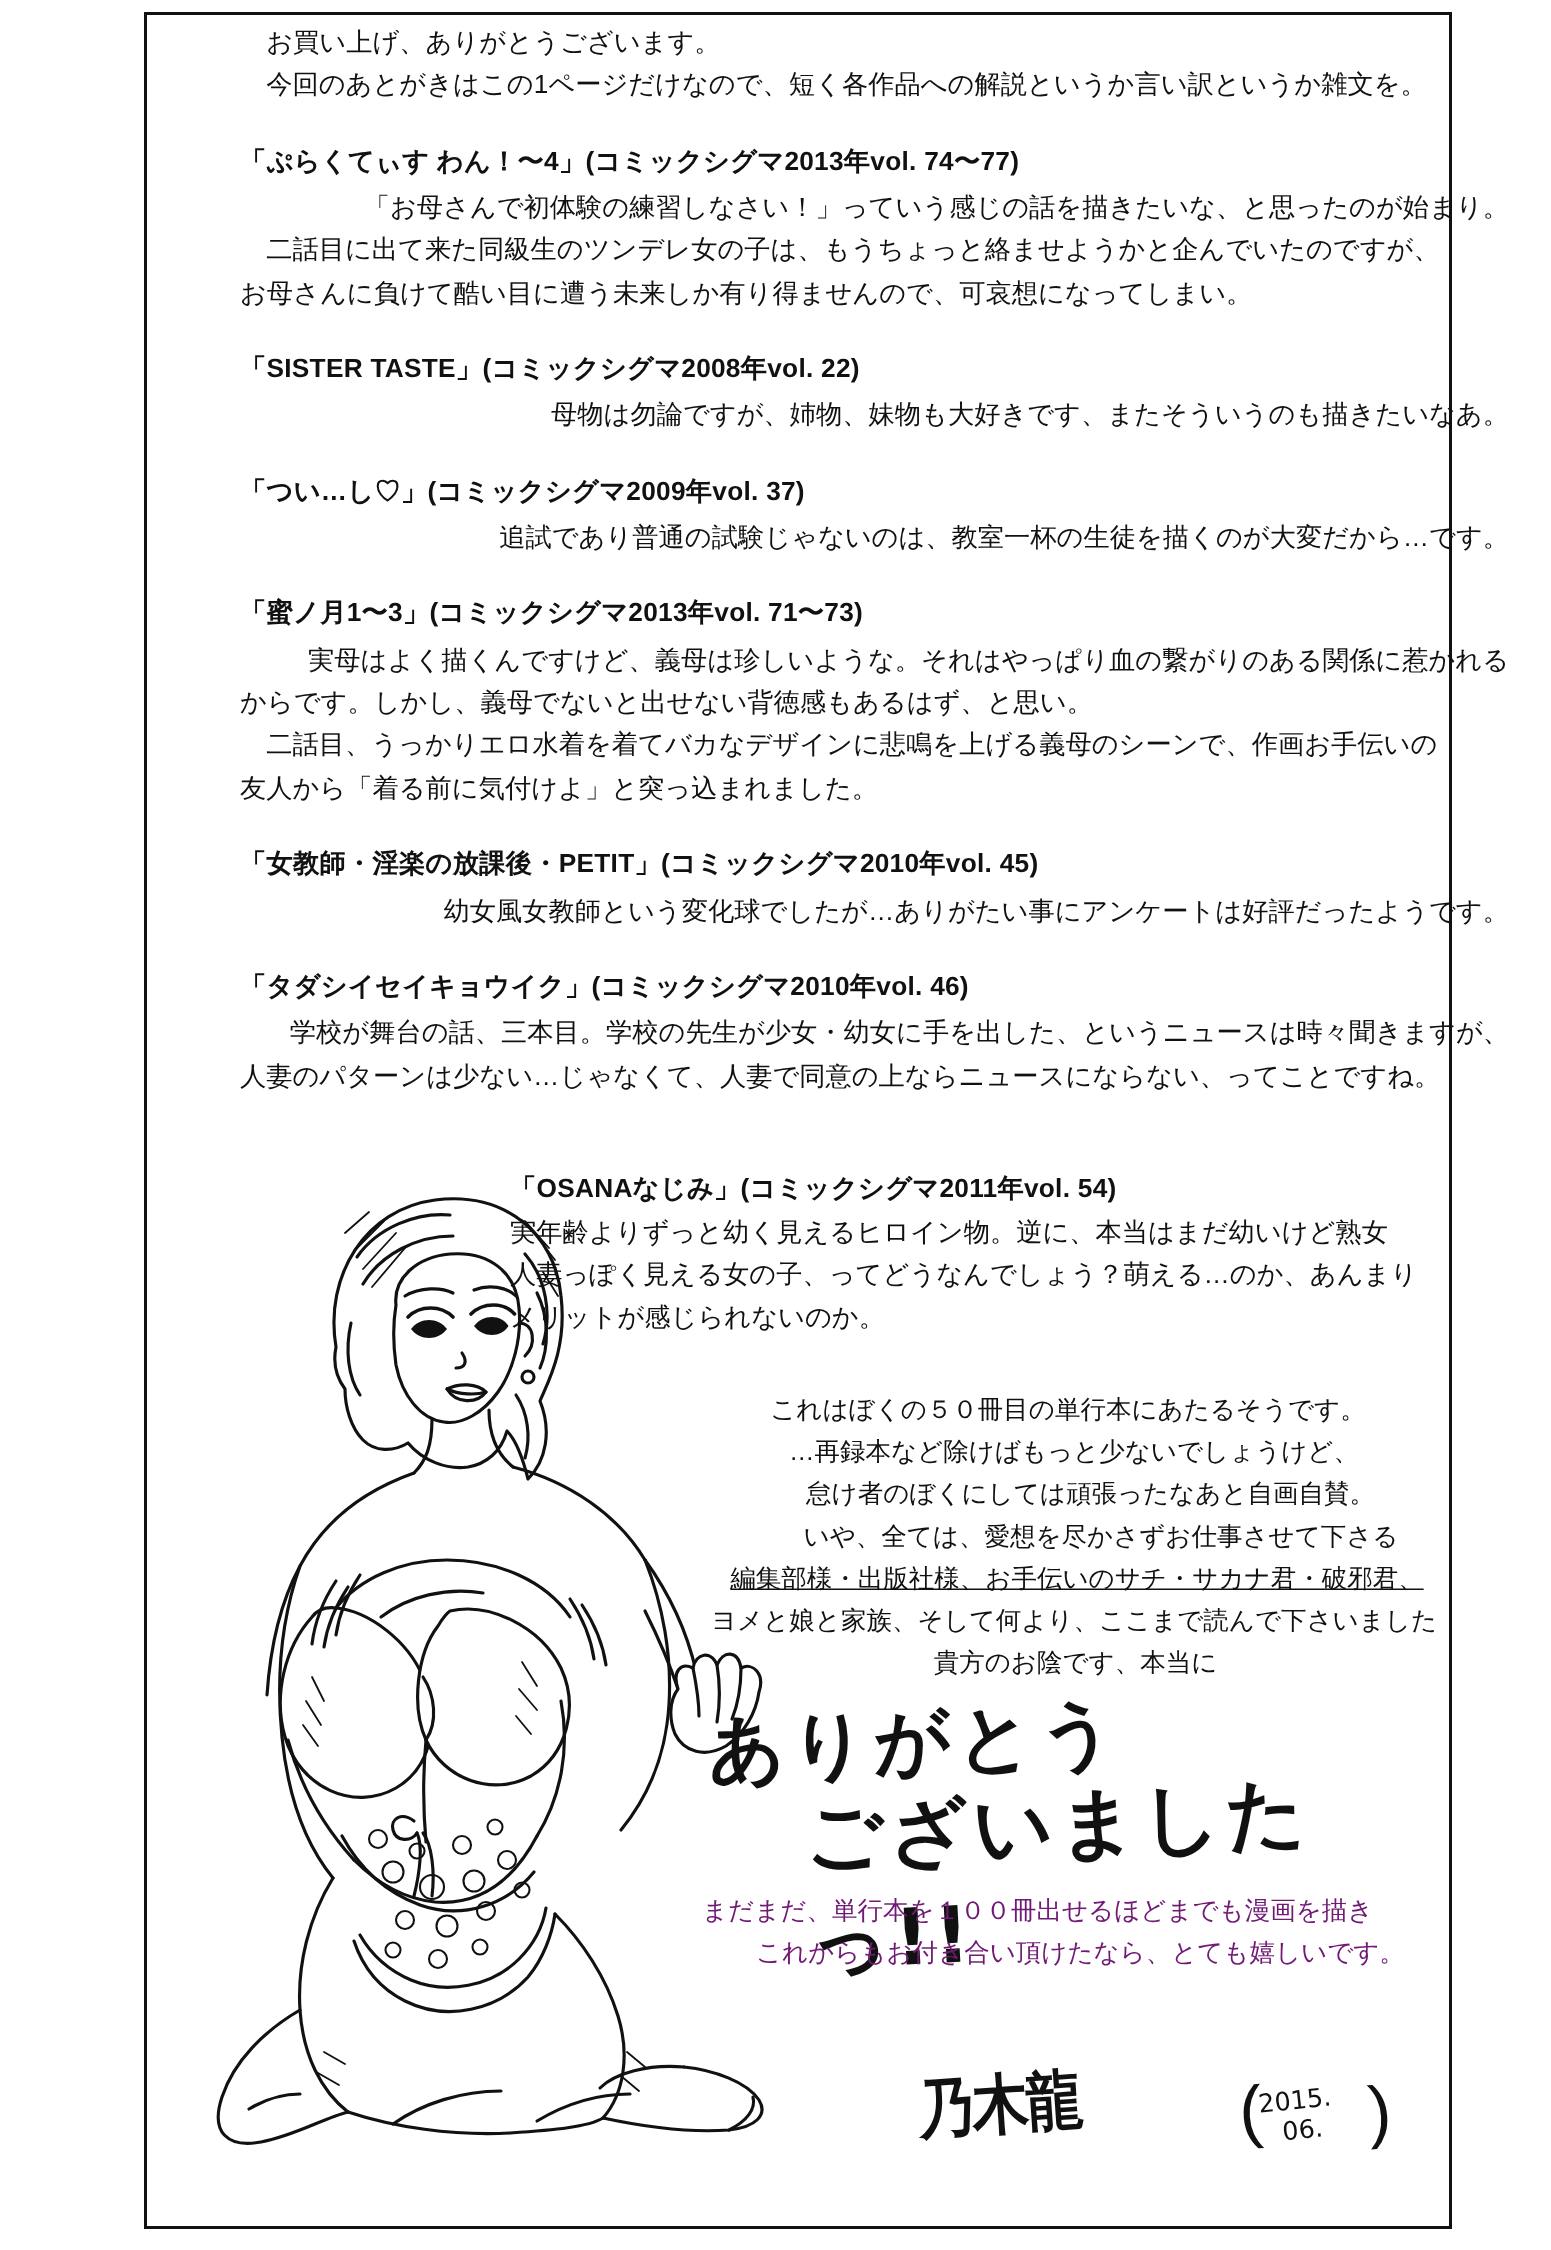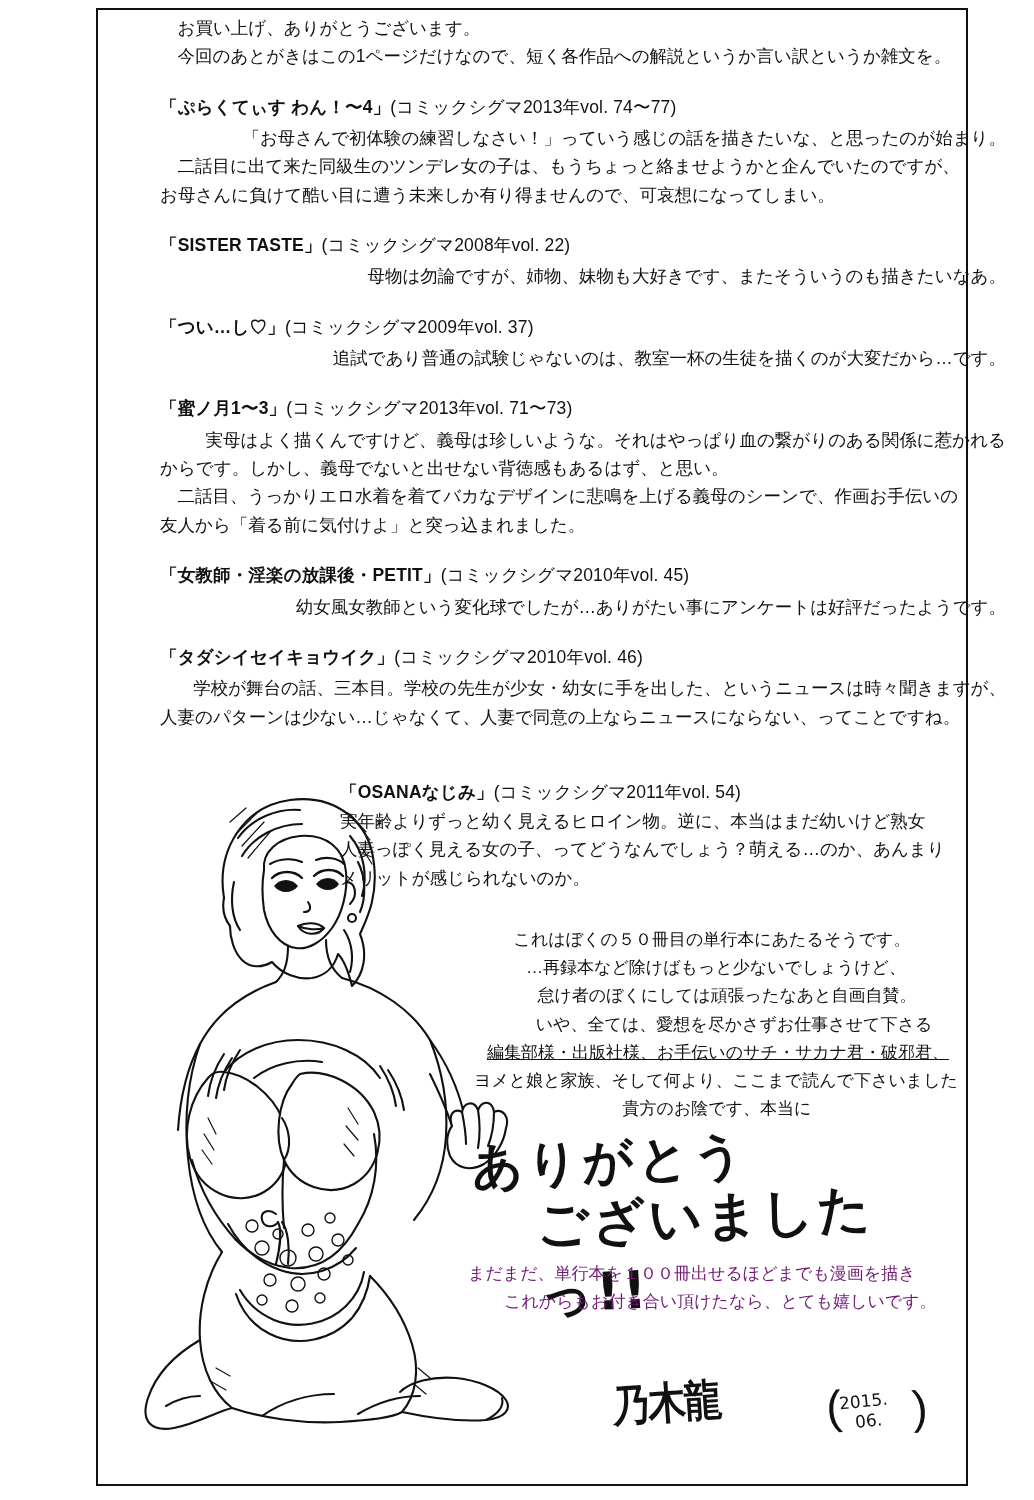--- a/index.html
+++ b/index.html
@@ -41,21 +41,21 @@
   .indent {
     text-indent: 1em;
   }
   .gap-lg { margin-top: 22px; }
   .gap-sm { margin-top: 3px; text-align: right; }
   .title-line {
     font-weight: bold;
     letter-spacing: 0.01em;
   }
   .title-line .src {
-    font-weight: normal;
+    font-weight: bold;
   }
   
   .lower {
     position: absolute;
     left: 112px;
     top: 778px;
     width: 846px;
     height: 700px;
   }
   .illus {

